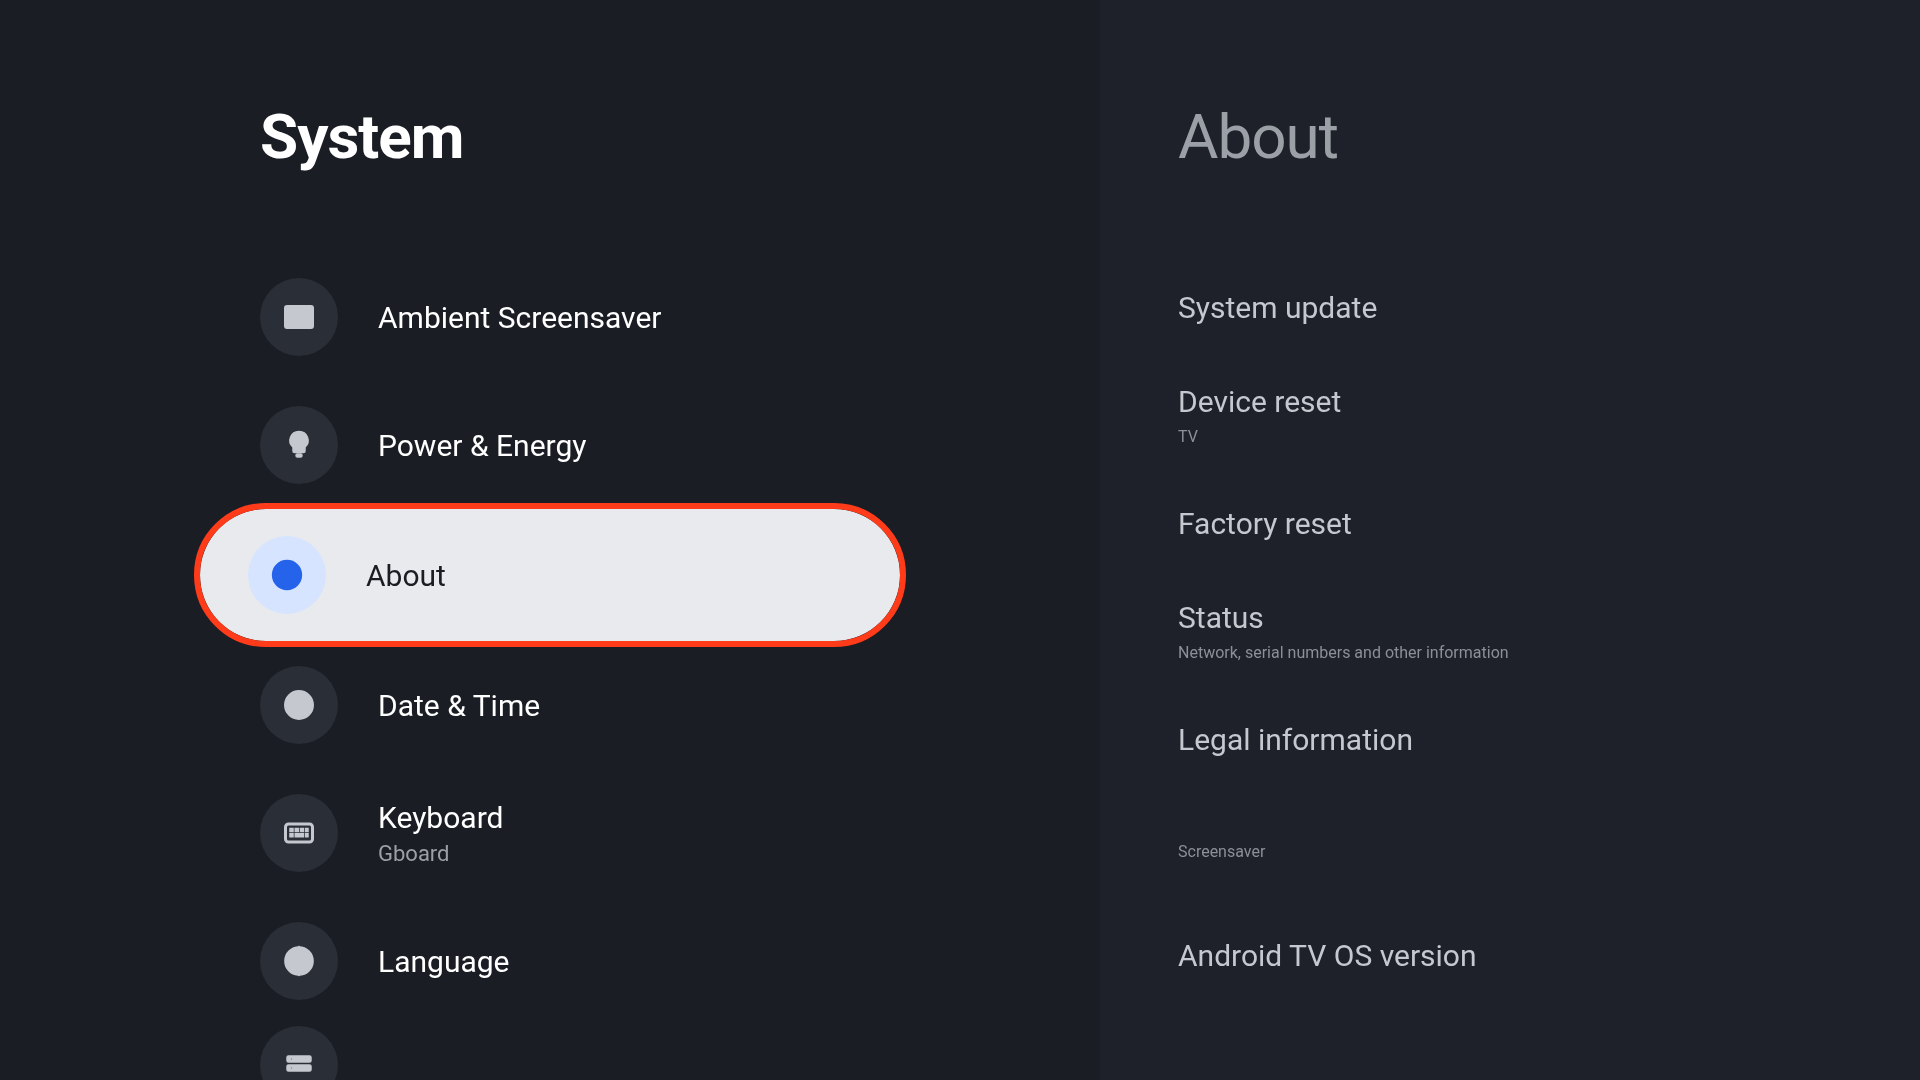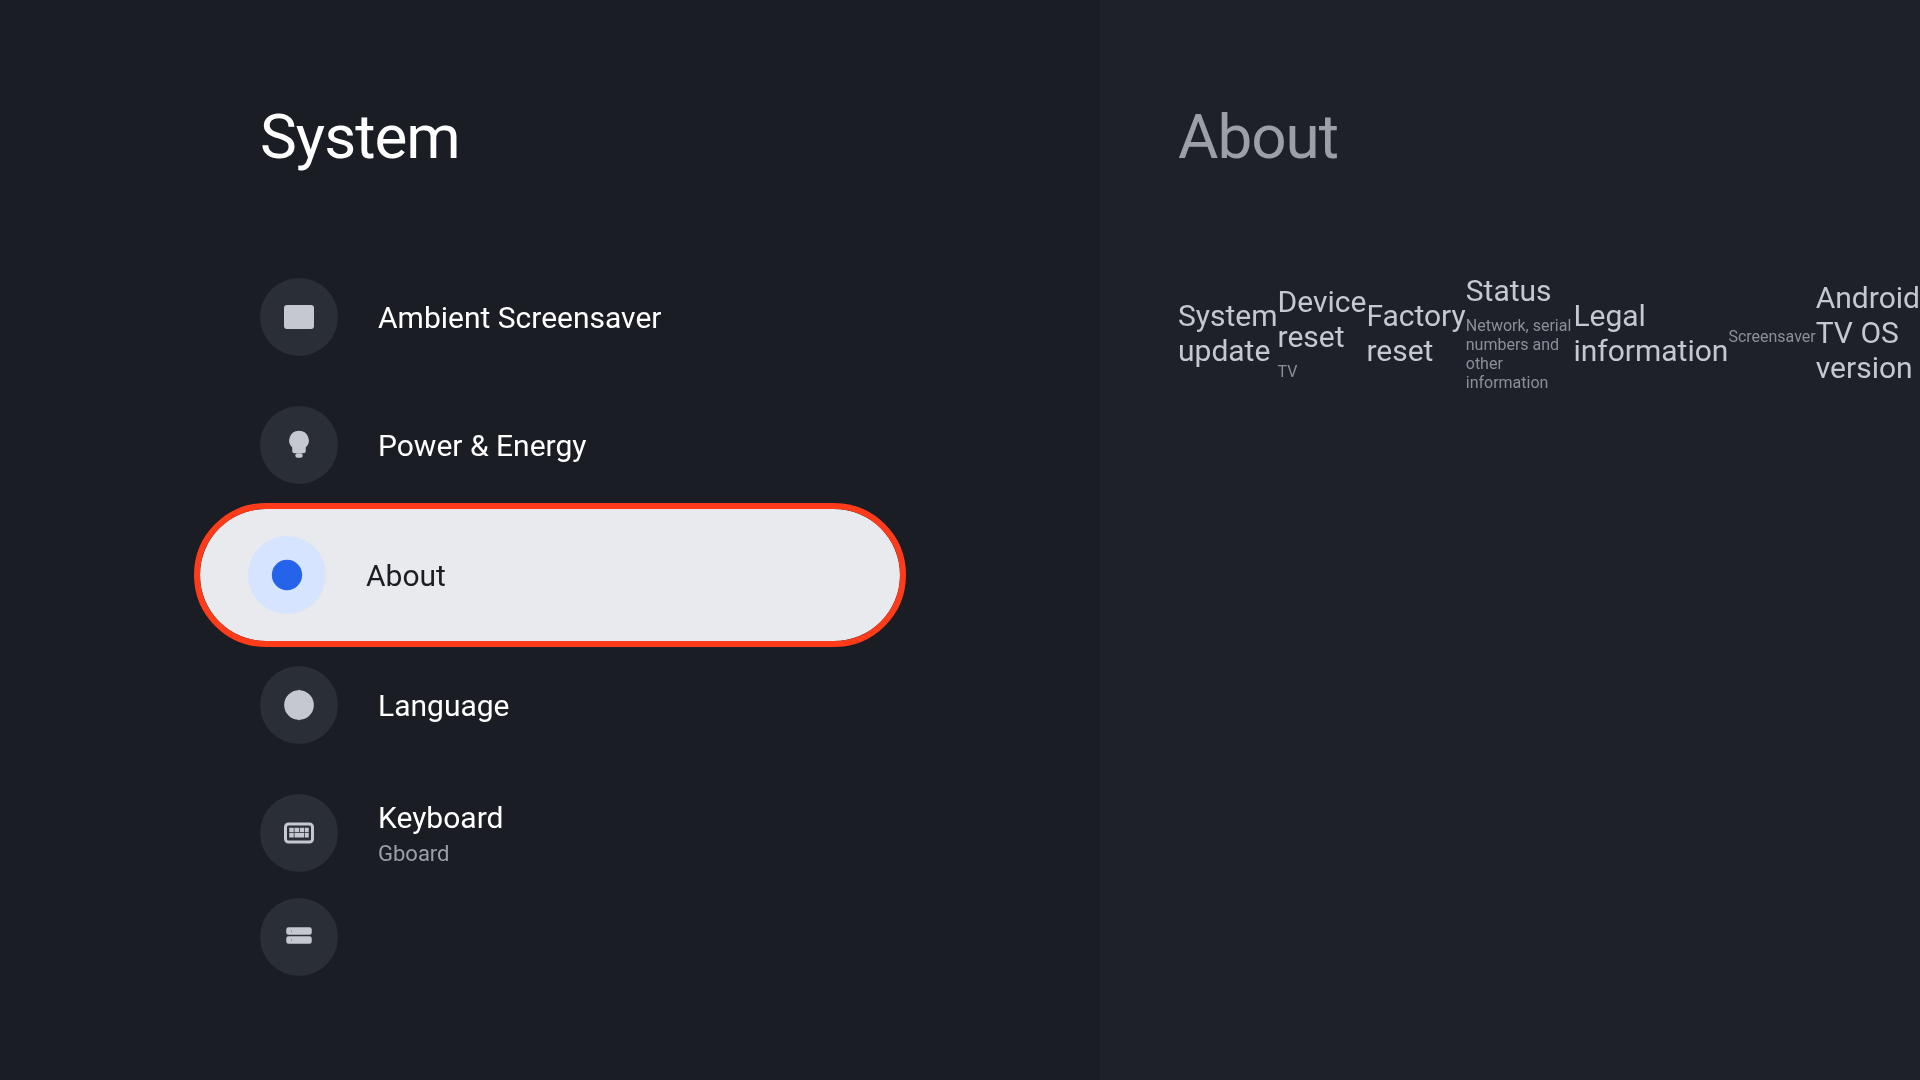--- a/index.html
+++ b/index.html
@@ -18,21 +18,21 @@
   }
   .right-panel {
     flex: 1;
     height: 100%;
     padding-top: 100px;
     background: #1e2129;
     padding-left: 78px;
   }
   .left-title {
     font-size: 62px;
-    font-weight: 400;
+    font-weight: 700;
     color: #ffffff;
     margin-left: 260px;
     margin-bottom: 80px;
     letter-spacing: -1px;
   }
   .right-title {
     font-size: 62px;
     font-weight: 400;
     color: #9aa0a6;
     margin-bottom: 80px;
@@ -106,21 +106,21 @@
   .menu-item.selected .menu-label {
     color: #1a1d24;
   }
   .menu-sub {
     font-size: 22px;
     color: #9aa0a6;
     margin-top: 6px;
   }
   .right-list {
     display: flex;
-    flex-direction: row;
+    flex-direction: column;
   }
   .right-item {
     min-height: 108px;
     display: flex;
     flex-direction: column;
     justify-content: center;
     cursor: pointer;
     padding: 20px 0;
   }
   .right-label {
@@ -177,48 +177,59 @@
             <line x1="12" y1="11" x2="12" y2="17"></line>
             <circle cx="12" cy="7.5" r="1.2" fill="#2563eb" stroke="none"></circle>
           </svg>
         </div>
         <div class="menu-text">
           <span class="menu-label">About</span>
         </div>
       </div>
       <div class="menu-item">
         <div class="icon-circle">
-          <svg viewBox="0 0 24 24" fill="none" stroke="#c5c8ce" stroke-width="1.8">
+          <svg viewBox="0 0 24 24" fill="none" stroke="#c5c8ce" stroke-width="2">
             <circle cx="12" cy="12" r="9"></circle>
-            <path d="M3 12h18"></path>
-            <path d="M12 3c2.5 2.5 4 5.5 4 9s-1.5 6.5-4 9c-2.5-2.5-4-5.5-4-9s1.5-6.5 4-9z"></path>
-          </svg>
-        </div>
-        <div class="menu-text">
-          <span class="menu-label">Language</span>
+            <path d="M12 7v5l3 2"></path>
+          </svg>
+        </div>
+        <div class="menu-text">
+          <span class="menu-label">Date &amp; Time</span>
         </div>
       </div>
       <div class="menu-item">
         <div class="icon-circle">
           <svg viewBox="0 0 24 24" fill="#c5c8ce" stroke="none">
             <rect x="3" y="6" width="18" height="12" rx="2" fill="none" stroke="#c5c8ce" stroke-width="2"></rect>
             <rect x="6" y="9" width="2" height="2"></rect>
             <rect x="9.5" y="9" width="2" height="2"></rect>
             <rect x="13" y="9" width="2" height="2"></rect>
             <rect x="16.5" y="9" width="1.5" height="2"></rect>
             <rect x="6" y="12.5" width="2" height="2"></rect>
             <rect x="9.5" y="12.5" width="5.5" height="2"></rect>
             <rect x="16.5" y="12.5" width="1.5" height="2"></rect>
           </svg>
         </div>
         <div class="menu-text">
           <span class="menu-label">Keyboard</span>
           <span class="menu-sub">Gboard</span>
         </div>
       </div>
+      <div class="menu-item">
+        <div class="icon-circle">
+          <svg viewBox="0 0 24 24" fill="none" stroke="#c5c8ce" stroke-width="1.8">
+            <circle cx="12" cy="12" r="9"></circle>
+            <path d="M3 12h18"></path>
+            <path d="M12 3c2.5 2.5 4 5.5 4 9s-1.5 6.5-4 9c-2.5-2.5-4-5.5-4-9s1.5-6.5 4-9z"></path>
+          </svg>
+        </div>
+        <div class="menu-text">
+          <span class="menu-label">Language</span>
+        </div>
+      </div>
       <div class="storage-partial">
         <div class="icon-circle">
           <svg viewBox="0 0 24 24" fill="#c5c8ce" stroke="none">
             <rect x="4" y="6" width="16" height="4" rx="1"></rect>
             <rect x="4" y="12" width="16" height="4" rx="1"></rect>
             <circle cx="7" cy="8" r="0.8" fill="#1a1d24"></circle>
             <circle cx="7" cy="14" r="0.8" fill="#1a1d24"></circle>
           </svg>
         </div>
       </div>

